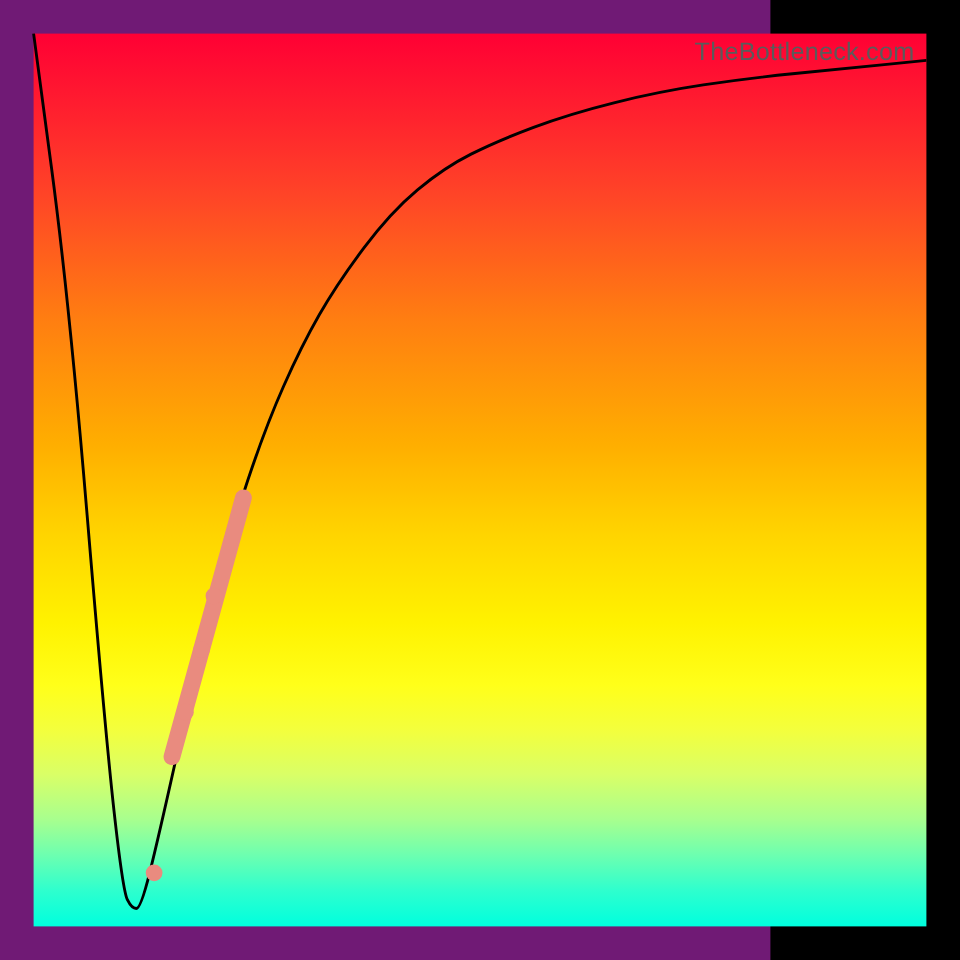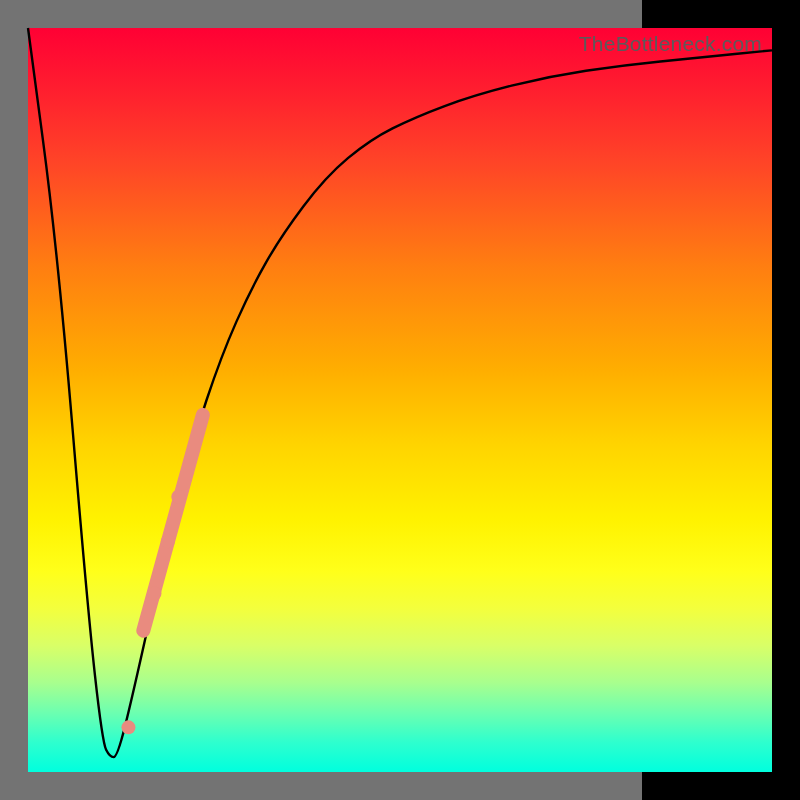--- a/index.html
+++ b/index.html
@@ -7,21 +7,21 @@
     padding: 0;
     width: 800px;
     height: 800px;
     overflow: hidden;
     background: #000;
   }
   .frame {
     position: relative;
     width: 642px;
     height: 800px;
-    background: #737373;
+    background: #701a75;
   }
   .plot-area {
     position: absolute;
     left: 28px;
     top: 28px;
     width: 744px;
     height: 744px;
     background: linear-gradient(to bottom,
       #ff0034 0%,
       #ff1d2f 8%,

